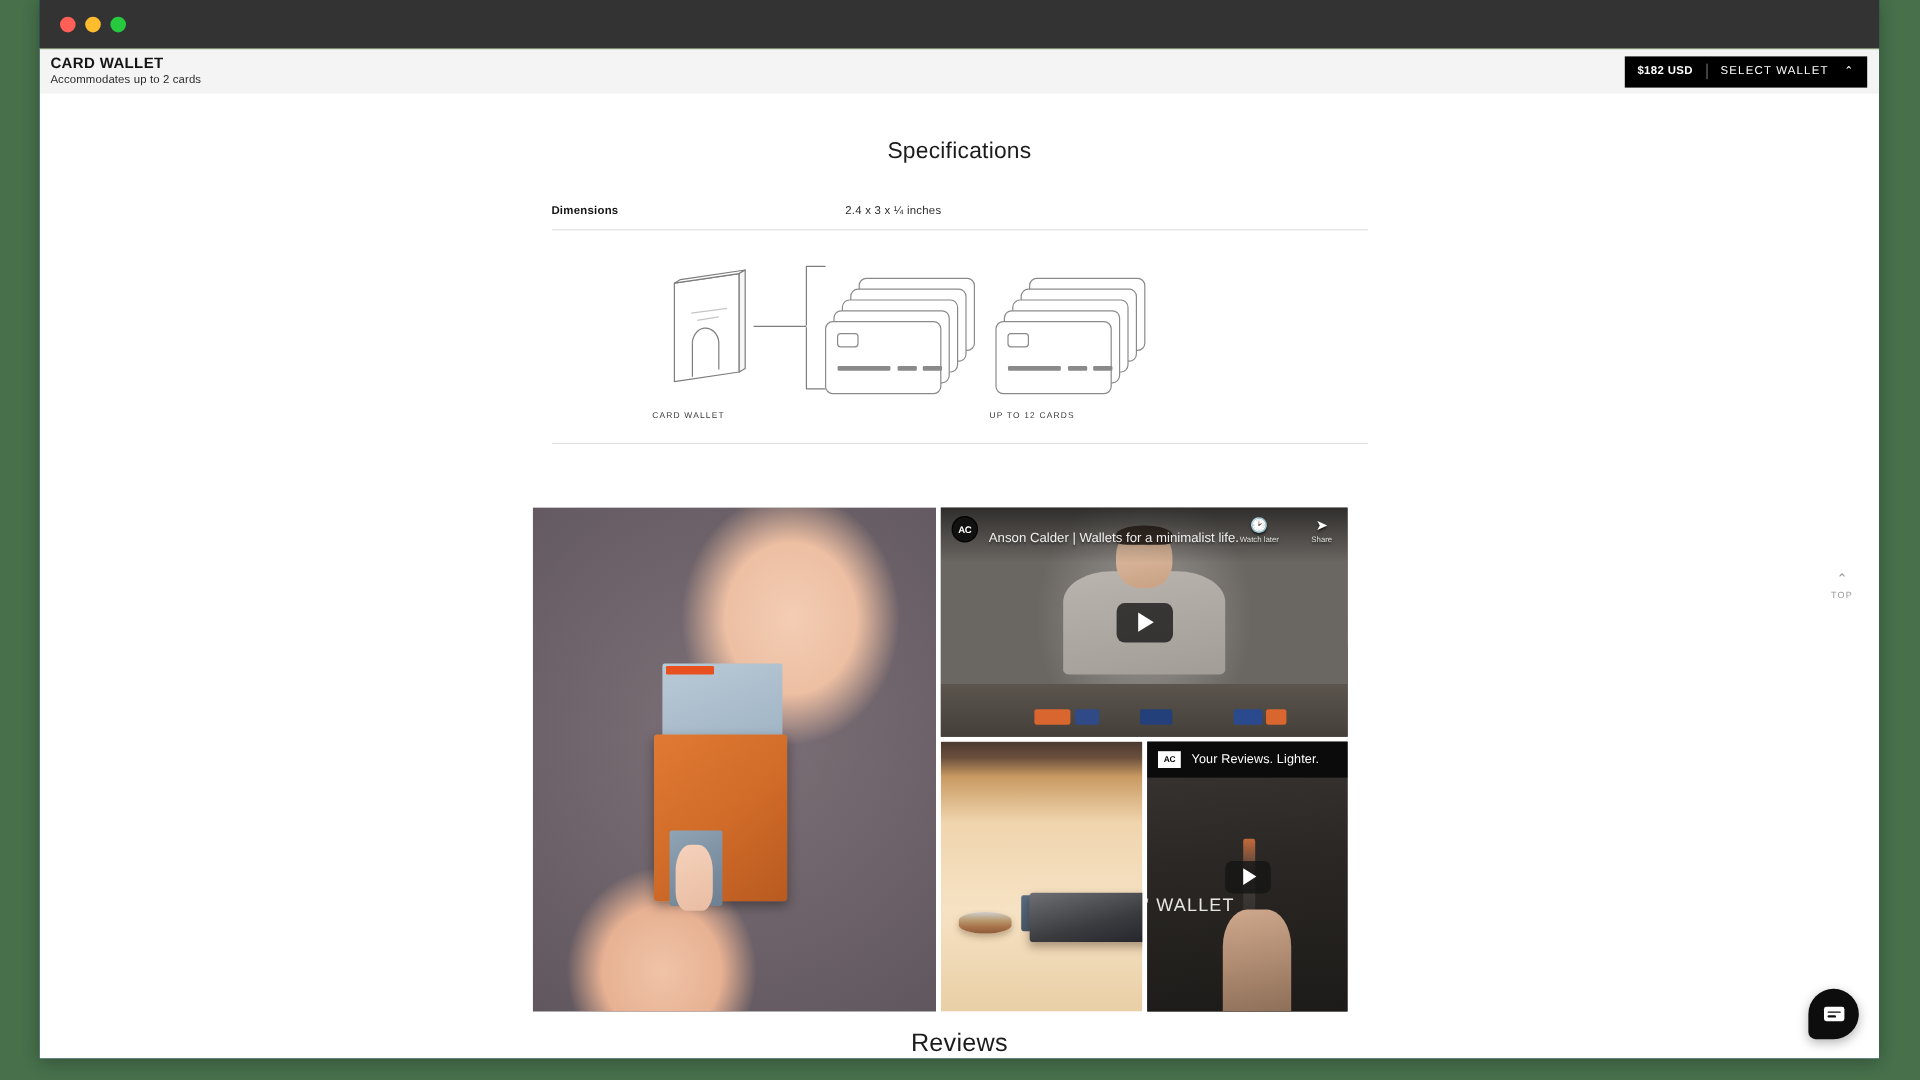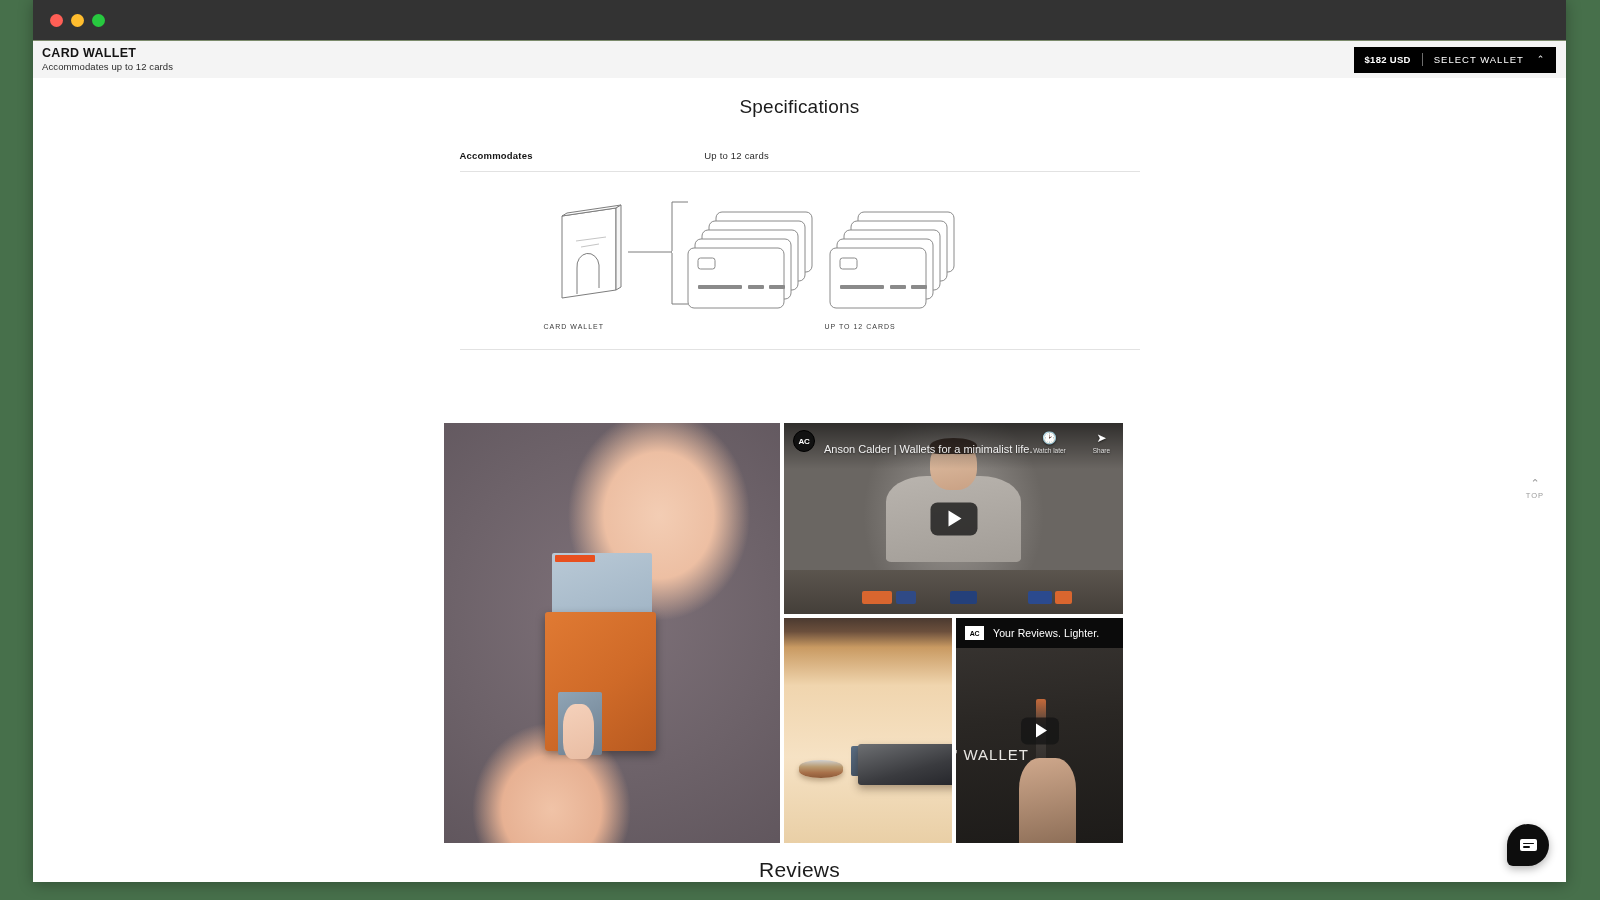--- a/index.html
+++ b/index.html
@@ -100,20 +100,21 @@
   }
 
   .spec-section { width: 680px; margin: 0 auto; padding-top: 18px; }
   .spec-title {
     text-align: center;
     font-size: 19px;
     font-weight: normal;
     color: #1c1c1c;
     letter-spacing: 0.2px;
     margin-bottom: 22px;
+    margin-top: 20px;
   }
   .spec-table { width: 100%; border-collapse: collapse; }
   .spec-table tr { border-bottom: 1px solid #e2e2e2; }
   .spec-table td { padding: 10px 0; vertical-align: middle; }
   .spec-key {
     width: 36%;
     font-size: 9.5px;
     font-weight: bold;
     color: #151515;
     letter-spacing: 0.2px;
@@ -412,40 +413,40 @@
     <span class="dot red"></span>
     <span class="dot yellow"></span>
     <span class="dot green"></span>
   </div>
 
   <div class="viewport">
 
     <div class="sticky-bar">
       <div class="sticky-left">
         <div class="sticky-title">CARD WALLET</div>
-        <div class="sticky-sub">Accommodates up to 12 cards</div>
+        <div class="sticky-sub">Accommodates up to 2 cards</div>
       </div>
       <div class="buy-bar">
         <span class="buy-price">$182 USD</span>
         <span class="buy-divider"></span>
         <span class="buy-options">SELECT WALLET</span>
         <span class="buy-caret">⌃</span>
       </div>
     </div>
 
     <div class="content">
 
       <div class="spec-section">
         <h2 class="spec-title">Specifications</h2>
 
         <table class="spec-table">
           <tbody>
-          <tr>
-            <td class="spec-key">Accommodates</td>
-            <td class="spec-val">Up to 12 cards</td>
+              <tr>
+            <td class="spec-key">Dimensions</td>
+            <td class="spec-val">2.4 x 3 x ¼ inches</td>
           </tr>
         </tbody>
           </table>
 
         <div class="diagram-row">
           <div class="diagram">
             <svg width="560" height="125" viewBox="0 0 560 125">
               <g fill="none" stroke="#7d7d7d" stroke-width="1" stroke-linejoin="round">
 
                 <path d="M42 22 L96 14 L96 96 L42 104 Z" fill="#ffffff"></path>

